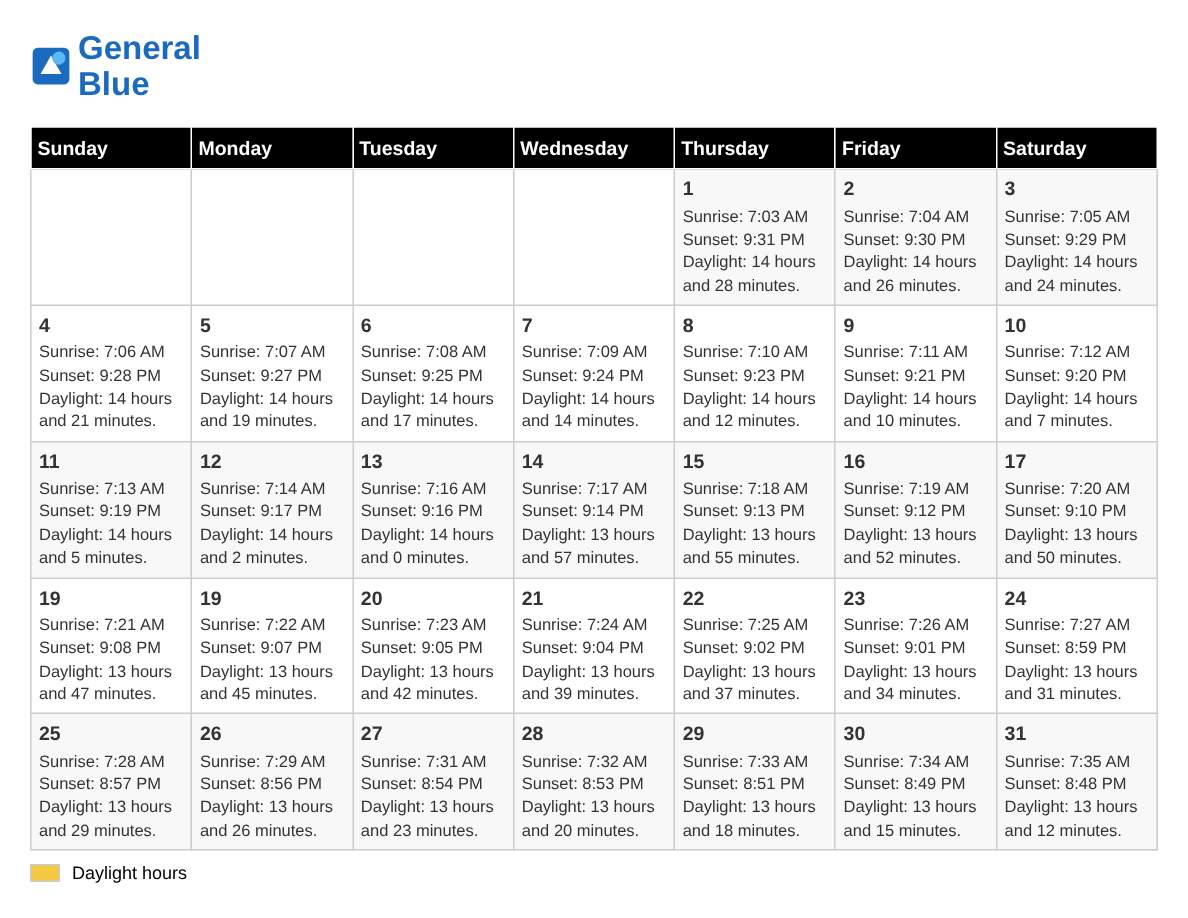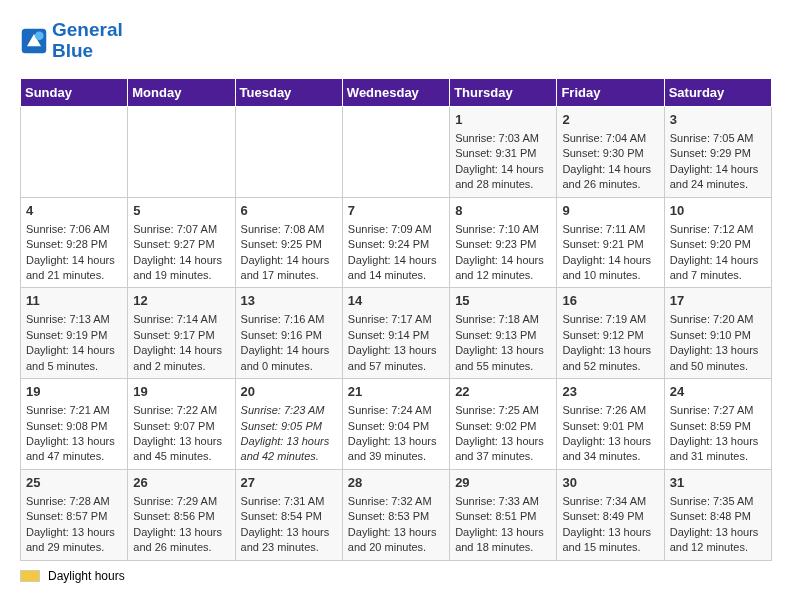--- a/index.html
+++ b/index.html
@@ -15,21 +15,21 @@
       justify-content: space-between;
       align-items: flex-start;
       margin-bottom: 16px;
     }
     .logo {
       display: flex;
       align-items: center;
       gap: 4px;
     }
     .logo-text {
-      font-size: 19px;
+      font-size: 22px;
       font-weight: bold;
       color: #333;
       line-height: 1.1;
     }
     .logo-text span {
       color: #1a6bbf;
     }
     .logo-icon {
       width: 28px;
       height: 28px;
@@ -47,21 +47,21 @@
       font-size: 16px;
       font-weight: normal;
       color: #555;
     }
     .calendar {
       width: 100%;
       border-collapse: collapse;
       font-size: 11px;
     }
     .calendar thead tr th {
-      background-color: #4c1d95;
+      background-color: #000000;
       color: #fff;
       padding: 6px 4px;
       text-align: left;
       font-size: 13px;
       border: 1px solid #fff;
     }
     .calendar tbody tr td {
       vertical-align: top;
       padding: 4px 5px;
       border: 1px solid #ccc;
@@ -276,21 +276,21 @@
         </td>
         <td>
           <span class="day-number">19</span>
           <div class="day-info" style="white-space: pre-line;">Sunrise: 7:22 AM
 Sunset: 9:07 PM
 Daylight: 13 hours
 and 45 minutes.</div>
         </td>
         <td>
           <span class="day-number">20</span>
-          <div class="day-info" style="white-space: pre-line; font-style: italic;">Sunrise: 7:23 AM
+          <div class="day-info" style="white-space: pre-line;">Sunrise: 7:23 AM
 Sunset: 9:05 PM
 Daylight: 13 hours
 and 42 minutes.</div>
         </td>
         <td>
           <span class="day-number">21</span>
           <div class="day-info" style="white-space: pre-line;">Sunrise: 7:24 AM
 Sunset: 9:04 PM
 Daylight: 13 hours
 and 39 minutes.</div>

